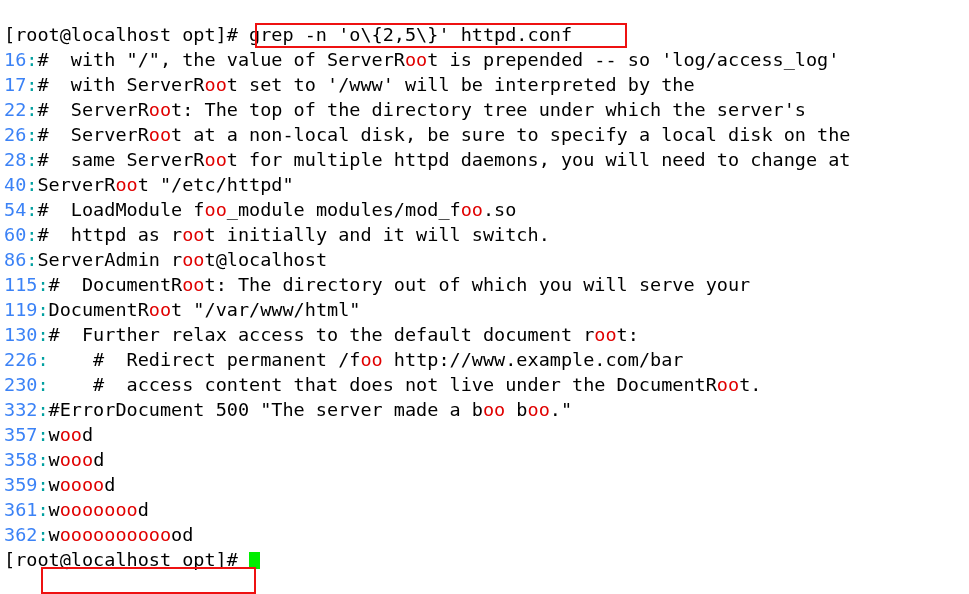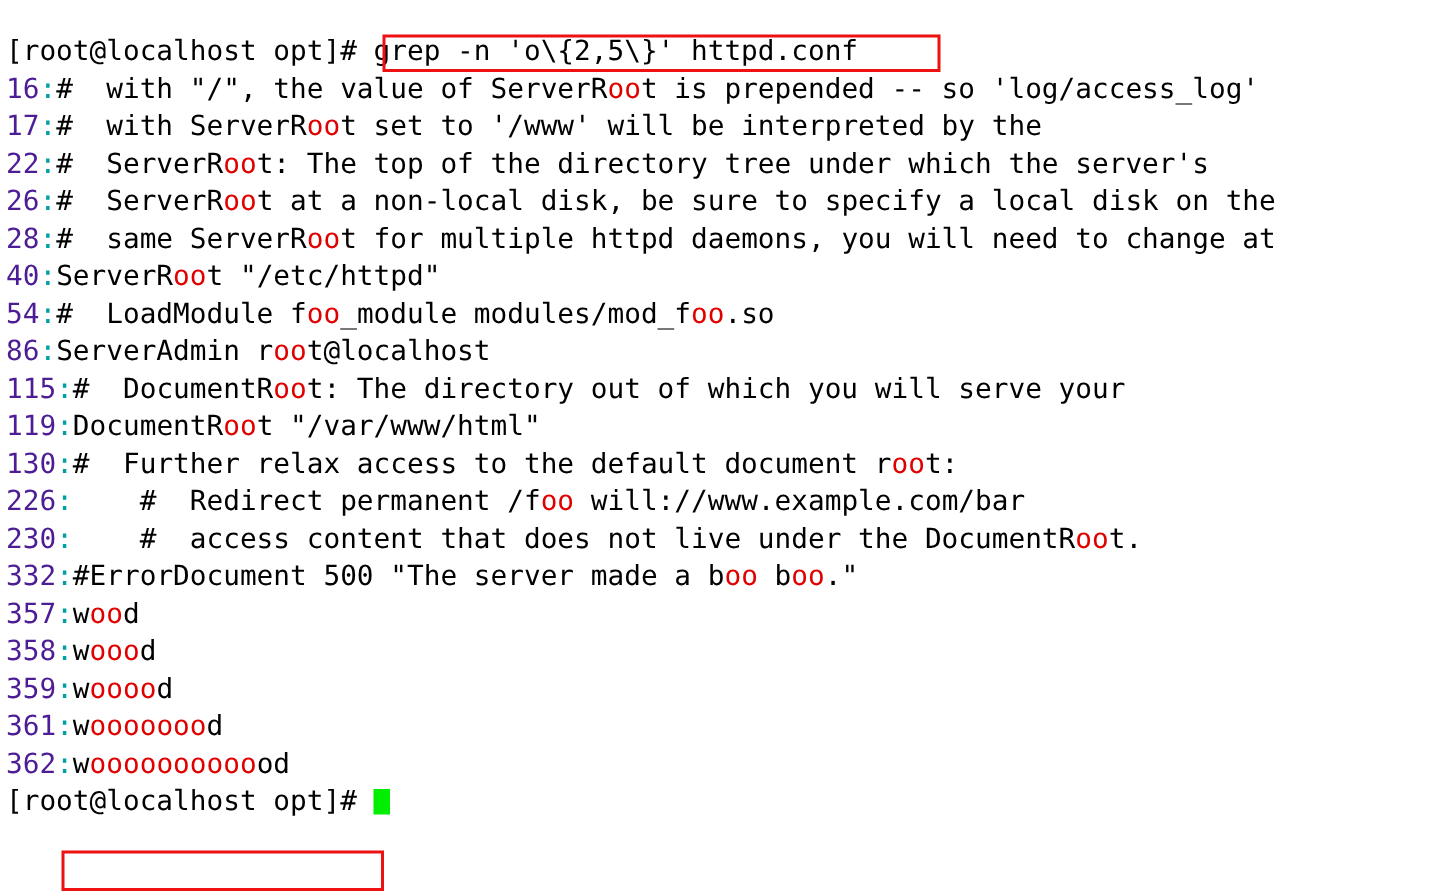--- a/index.html
+++ b/index.html
@@ -26,21 +26,21 @@
   .line {
     height: 25px;
     line-height: 25px;
     font-size: 18.5px;
     letter-spacing: 0px;
     white-space: pre;
     color: #000000;
     padding-left: 4px;
     font-family: "DejaVu Sans Mono", "Liberation Mono", monospace;
   }
-  .lineno  { color: #4c1d95; }
+  .lineno  { color: #3b82f6; }
   .colon   { color: #00a0a0; }
   .hl      { color: #e00000; font-weight: normal; }
   .plain   { color: #000000; }
 
   
   .box-cmd {
     position: absolute;
     left: 255px;
     top: 1px;
     width: 372px;
@@ -101,25 +101,26 @@
   <div class="line"><span>[root@localhost opt]#</span><span class="plain"> </span><span>grep -n 'o\{2,5\}' httpd.conf</span></div>
 
   <div id="results">
       <div class="line"><span class="lineno">16</span><span class="colon">:</span><span class="plain">#  with "/", the value of ServerR</span><span class="hl">oo</span><span class="plain">t is prepended -- so 'log/access_log'</span></div>
       <div class="line"><span class="lineno">17</span><span class="colon">:</span><span class="plain">#  with ServerR</span><span class="hl">oo</span><span class="plain">t set to '/www' will be interpreted by the</span></div>
       <div class="line"><span class="lineno">22</span><span class="colon">:</span><span class="plain">#  ServerR</span><span class="hl">oo</span><span class="plain">t: The top of the directory tree under which the server's</span></div>
       <div class="line"><span class="lineno">26</span><span class="colon">:</span><span class="plain">#  ServerR</span><span class="hl">oo</span><span class="plain">t at a non-local disk, be sure to specify a local disk on the</span></div>
       <div class="line"><span class="lineno">28</span><span class="colon">:</span><span class="plain">#  same ServerR</span><span class="hl">oo</span><span class="plain">t for multiple httpd daemons, you will need to change at</span></div>
       <div class="line"><span class="lineno">40</span><span class="colon">:</span><span class="plain">ServerR</span><span class="hl">oo</span><span class="plain">t "/etc/httpd"</span></div>
       <div class="line"><span class="lineno">54</span><span class="colon">:</span><span class="plain">#  LoadModule f</span><span class="hl">oo</span><span class="plain">_module modules/mod_f</span><span class="hl">oo</span><span class="plain">.so</span></div>
+      <div class="line"><span class="lineno">60</span><span class="colon">:</span><span class="plain">#  httpd as r</span><span class="hl">oo</span><span class="plain">t initially and it will switch.</span></div>
       <div class="line"><span class="lineno">86</span><span class="colon">:</span><span class="plain">ServerAdmin r</span><span class="hl">oo</span><span class="plain">t@localhost</span></div>
       <div class="line"><span class="lineno">115</span><span class="colon">:</span><span class="plain">#  DocumentR</span><span class="hl">oo</span><span class="plain">t: The directory out of which you will serve your</span></div>
       <div class="line"><span class="lineno">119</span><span class="colon">:</span><span class="plain">DocumentR</span><span class="hl">oo</span><span class="plain">t "/var/www/html"</span></div>
       <div class="line"><span class="lineno">130</span><span class="colon">:</span><span class="plain">#  Further relax access to the default document r</span><span class="hl">oo</span><span class="plain">t:</span></div>
-      <div class="line"><span class="lineno">226</span><span class="colon">:</span><span class="plain">    #  Redirect permanent /f</span><span class="hl">oo</span><span class="plain"> will://www.example.com/bar</span></div>
+      <div class="line"><span class="lineno">226</span><span class="colon">:</span><span class="plain">    #  Redirect permanent /f</span><span class="hl">oo</span><span class="plain"> http://www.example.com/bar</span></div>
       <div class="line"><span class="lineno">230</span><span class="colon">:</span><span class="plain">    #  access content that does not live under the DocumentR</span><span class="hl">oo</span><span class="plain">t.</span></div>
       <div class="line"><span class="lineno">332</span><span class="colon">:</span><span class="plain">#ErrorDocument 500 "The server made a b</span><span class="hl">oo</span><span class="plain"> b</span><span class="hl">oo</span><span class="plain">."</span></div>
       <div class="line"><span class="lineno">357</span><span class="colon">:</span><span class="plain">w</span><span class="hl">oo</span><span class="plain">d</span></div>
       <div class="line"><span class="lineno">358</span><span class="colon">:</span><span class="plain">w</span><span class="hl">ooo</span><span class="plain">d</span></div>
       <div class="line"><span class="lineno">359</span><span class="colon">:</span><span class="plain">w</span><span class="hl">oooo</span><span class="plain">d</span></div>
       <div class="line"><span class="lineno">361</span><span class="colon">:</span><span class="plain">w</span><span class="hl">ooooooo</span><span class="plain">d</span></div>
       <div class="line"><span class="lineno">362</span><span class="colon">:</span><span class="plain">w</span><span class="hl">oooooooooo</span><span class="plain">od</span></div>
     </div>
 
   <div class="line"><span>[root@localhost opt]#</span><span class="plain"> </span><span class="cursor"></span></div>

